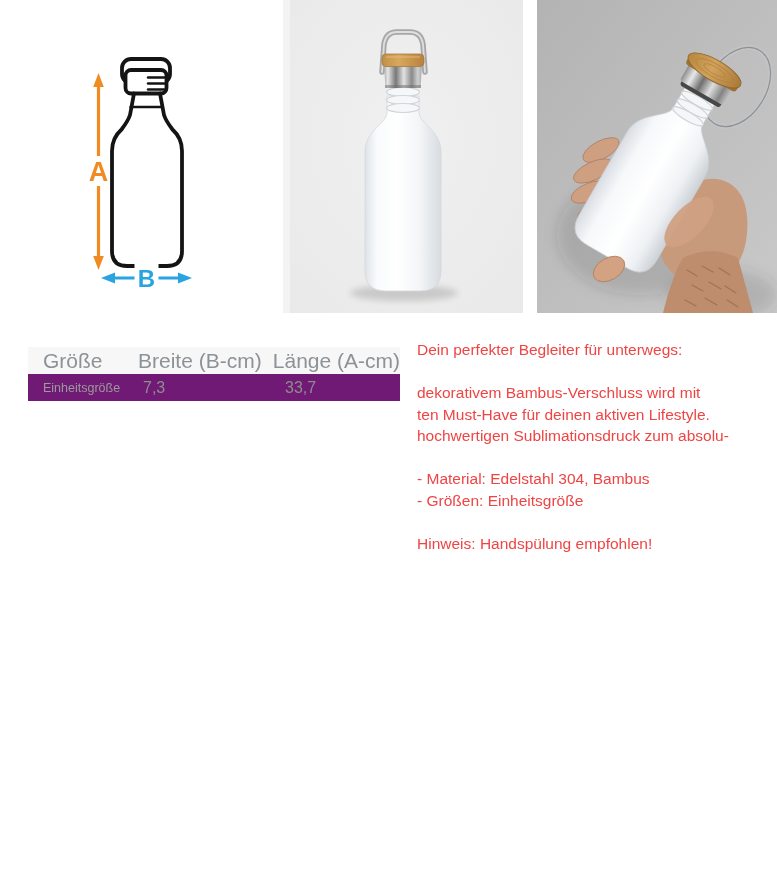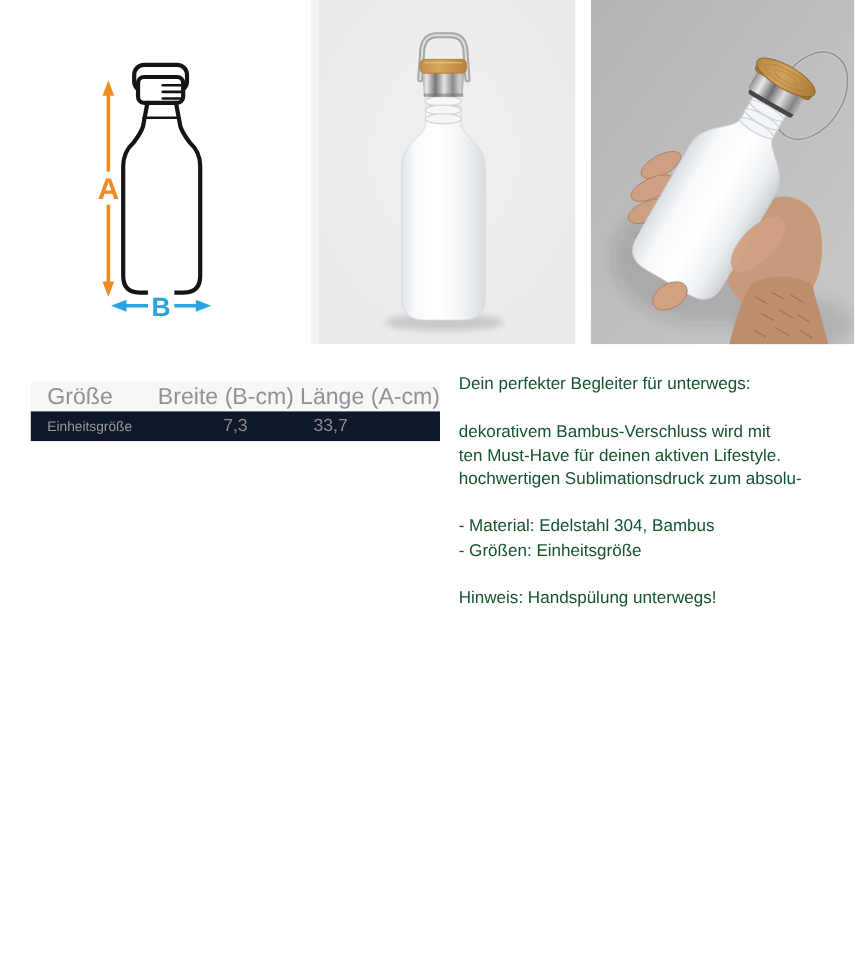--- a/index.html
+++ b/index.html
@@ -10,30 +10,30 @@
   .diagram{position:absolute;left:60px;top:30px;width:180px;height:280px;}
   .photo{position:absolute;top:0;width:240px;height:313px;}
   .photo.studio{left:283px;}
   .photo.hand{left:537px;}
   .photo svg{display:block;}
 
   
   .size-table{position:absolute;left:28px;top:347px;width:372px;}
   .tr{display:flex;align-items:center;}
   .tr.head{height:27px;background:#f7f7f7;color:#8d9297;font-size:21px;}
-  .tr.data{height:27px;background:#0f172a;}
+  .tr.data{height:27px;background:#701a75;}
   .c1{width:115px;padding-left:15px;box-sizing:border-box;white-space:nowrap;}
-  .c2{width:142px;white-space:nowrap;text-align:center;}
+  .c2{width:142px;white-space:nowrap;}
   .c3{flex:1;white-space:nowrap;}
   .tr.data .c1{font-size:12.5px;color:#9b9b9b;}
   .tr.data .c2,.tr.data .c3{font-size:16px;color:#8d8d8d;}
 
   
   .desc{position:absolute;left:417px;top:339px;width:355px;
-        font-size:15.5px;line-height:21.5px;color:#14532d;}
+        font-size:15.5px;line-height:21.5px;color:#ef4444;}
   .desc div{white-space:nowrap;}
   .desc .gap{height:21.5px;}
 </style>
 </head>
 <body>
 
 <div class="stage">
 
   <svg class="diagram" viewBox="0 0 180 280">
     <g fill="none" stroke="#141414" stroke-width="3.8" stroke-linejoin="round" stroke-linecap="round">
@@ -227,16 +227,16 @@
   <div class="desc">
     <div>Dein perfekter Begleiter für unterwegs:</div>
     <div class="gap"></div>
     <div>dekorativem Bambus-Verschluss wird mit</div>
     <div>ten Must-Have für deinen aktiven Lifestyle.</div>
     <div>hochwertigen Sublimationsdruck zum absolu-</div>
     <div class="gap"></div>
     <div>- Material: Edelstahl 304, Bambus</div>
     <div>- Größen: Einheitsgröße</div>
     <div class="gap"></div>
-    <div>Hinweis: Handspülung unterwegs!</div>
+    <div>Hinweis: Handspülung empfohlen!</div>
   </div>
 
 </div>
 
 </body></html>

